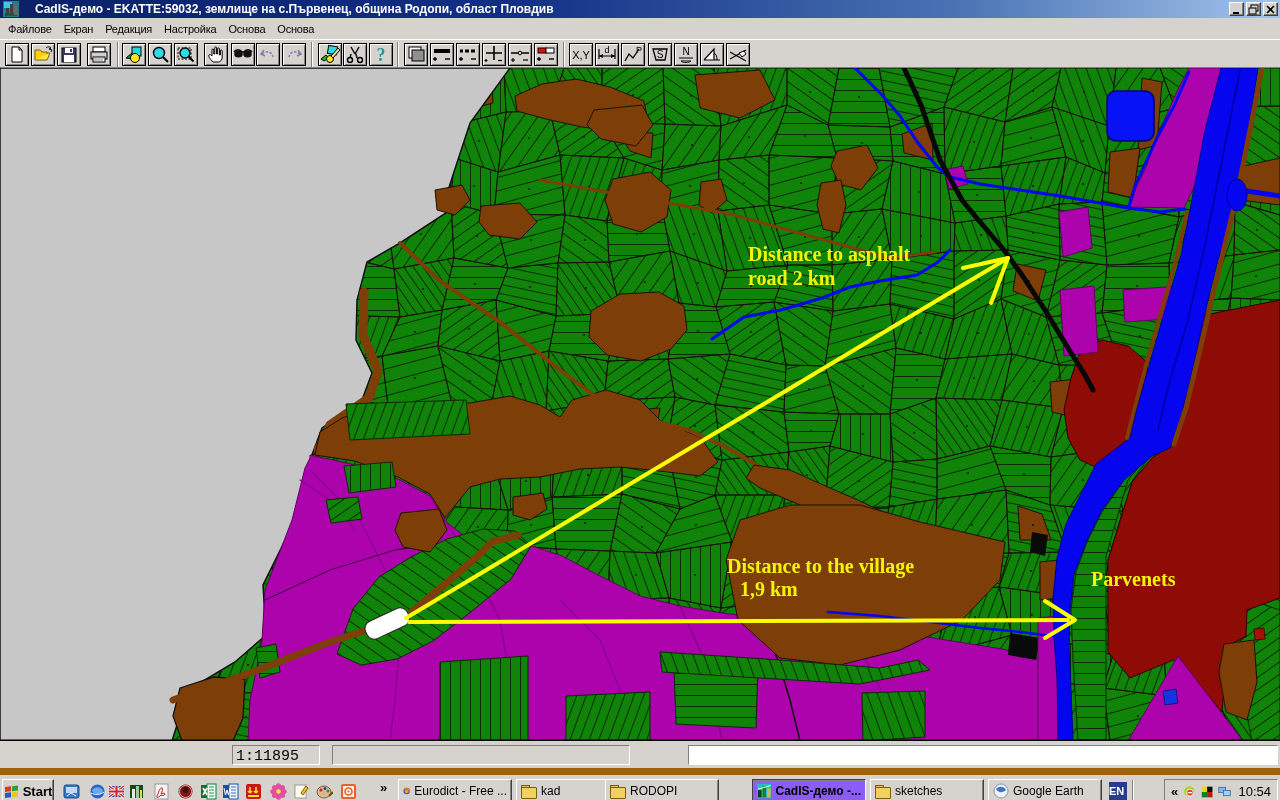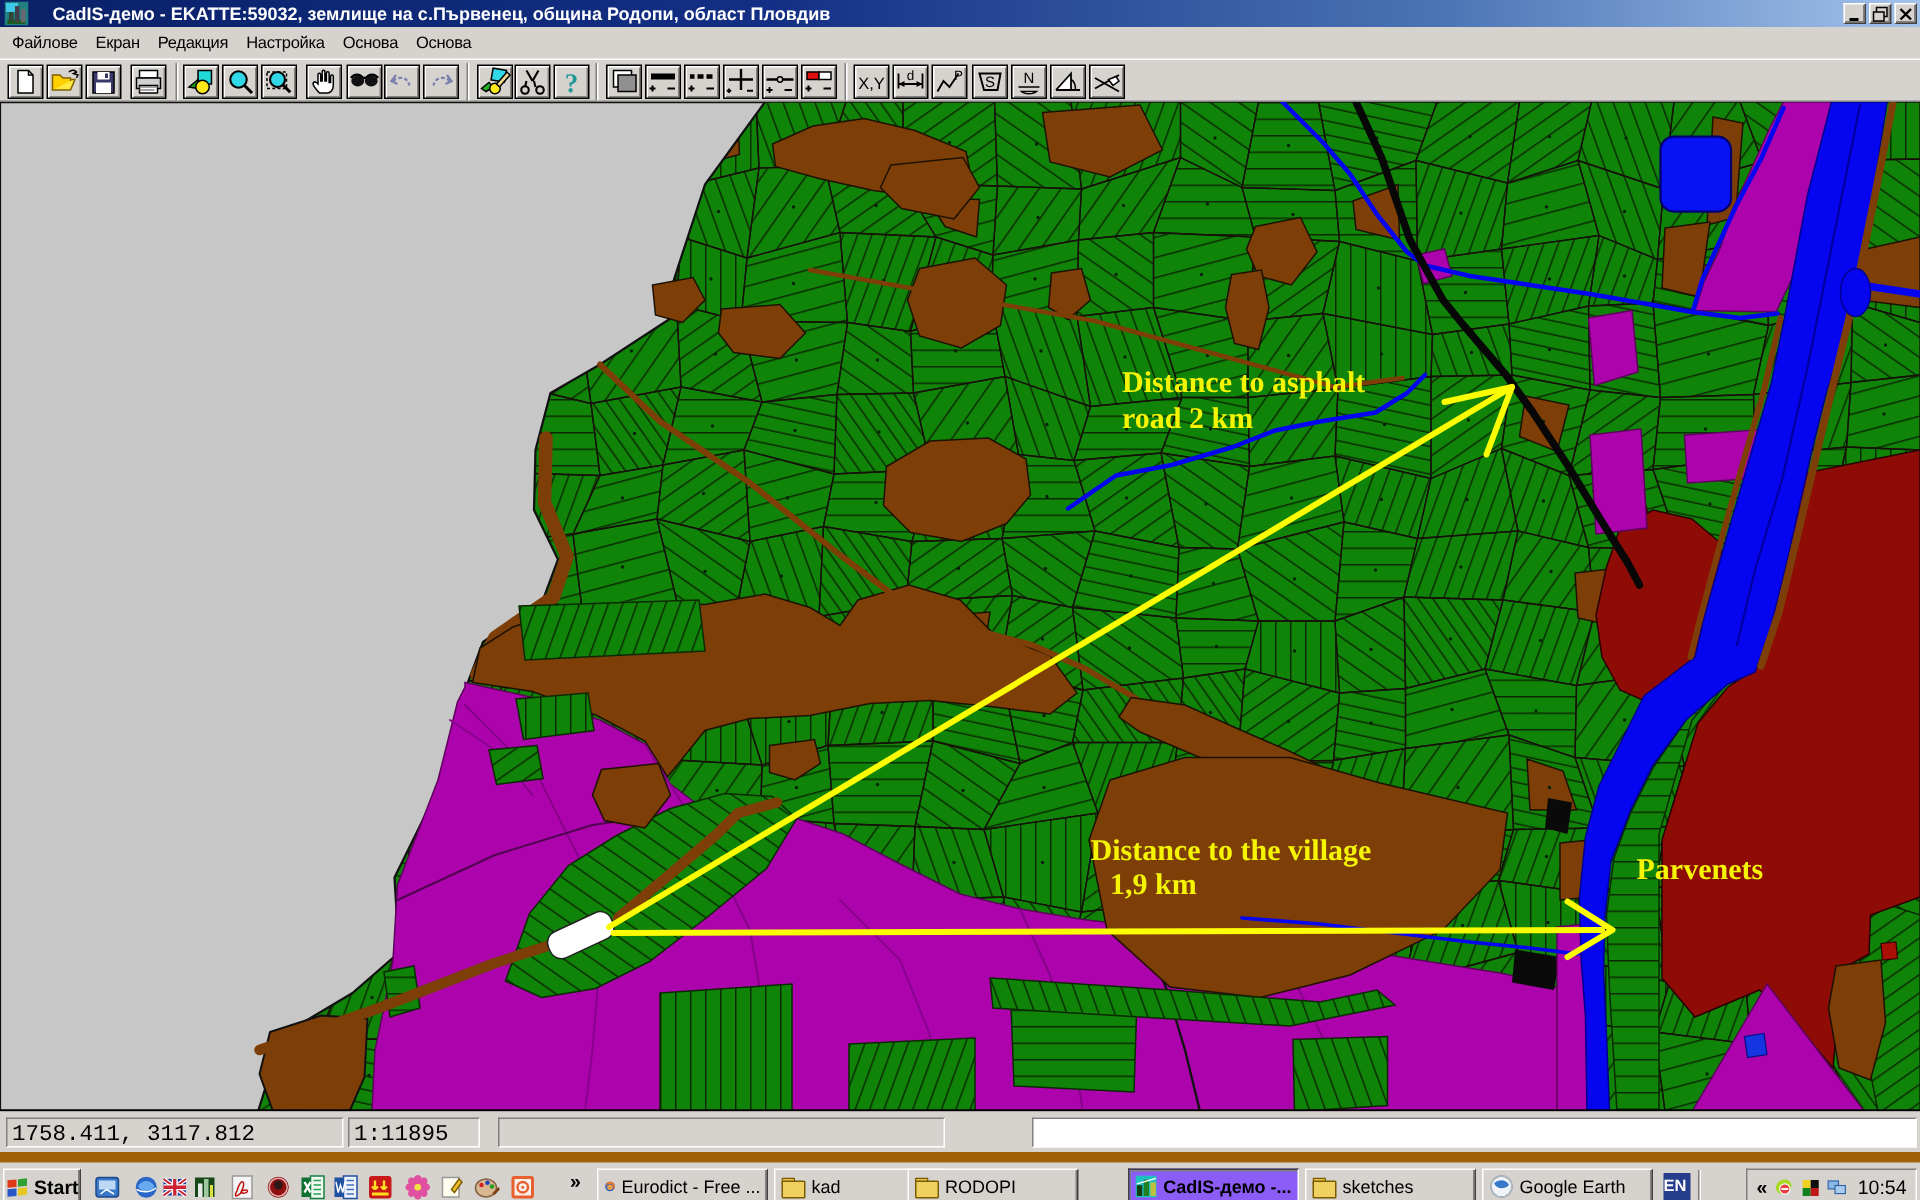--- a/index.html
+++ b/index.html
@@ -976,21 +976,20 @@
     <polyline points="409,554 1068,552" fill="none" stroke="#fcfc02" stroke-width="4" stroke-linejoin="round" stroke-linecap="round"></polyline>
     <polyline points="1045,533 1075,552 1045,570" fill="none" stroke="#fcfc02" stroke-width="4" stroke-linejoin="round" stroke-linecap="round"></polyline>
     <text x="748" y="193" font-size="20" font-family="Liberation Serif, serif" font-weight="bold" fill="#f4f404">Distance to asphalt</text>
     <text x="748" y="217" font-size="20" font-family="Liberation Serif, serif" font-weight="bold" fill="#f4f404">road 2 km</text>
     <text x="727" y="505" font-size="20" font-family="Liberation Serif, serif" font-weight="bold" fill="#f4f404">Distance to the village</text>
     <text x="740" y="528" font-size="20" font-family="Liberation Serif, serif" font-weight="bold" fill="#f4f404">1,9 km</text>
     <text x="1091" y="518" font-size="20" font-family="Liberation Serif, serif" font-weight="bold" fill="#f4f404">Parvenets</text>
     <rect x="0" y="671.5" width="1280" height="1.5" fill="#000"></rect>
   </svg>
 <div class="statusbar">
-<div class="sp" style="left:4px;width:225px">1758.411, 3117.812</div>
 <div class="sp" style="left:232px;width:88px">1:11895</div>
 <div class="sp" style="left:332px;width:298px"></div>
 <div class="sp" style="left:688px;width:590px;background:#fff"></div>
 </div>
 <div class="taskbar">
 <div class="startbtn">
       <svg width="16" height="15" viewBox="0 0 16 15">
         <g transform="skewY(-6)">
           <rect x="1" y="3" width="6" height="5" fill="#e03818"></rect>
           <rect x="8" y="3" width="6" height="5" fill="#30a030"></rect>

